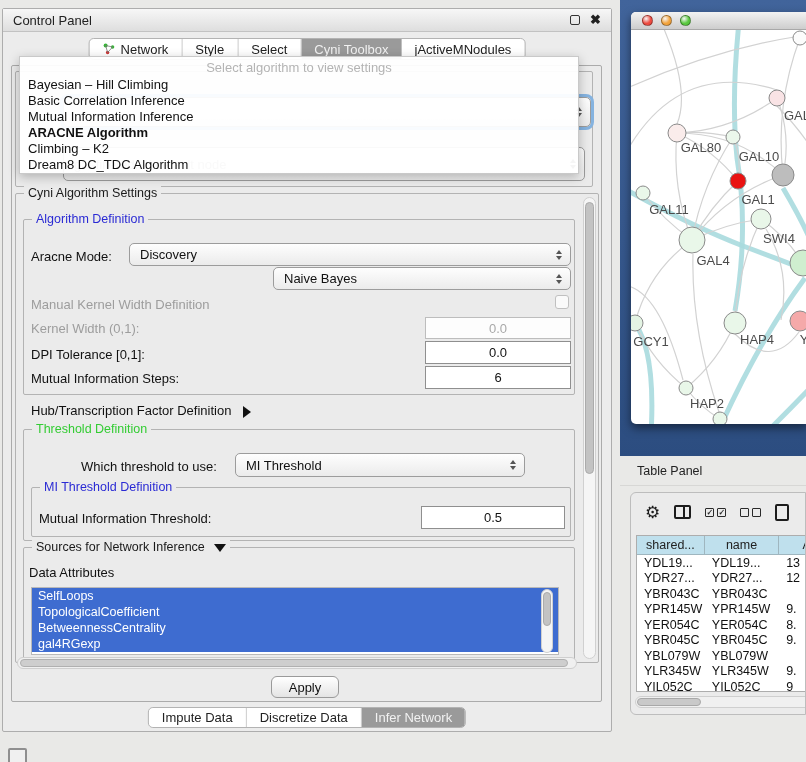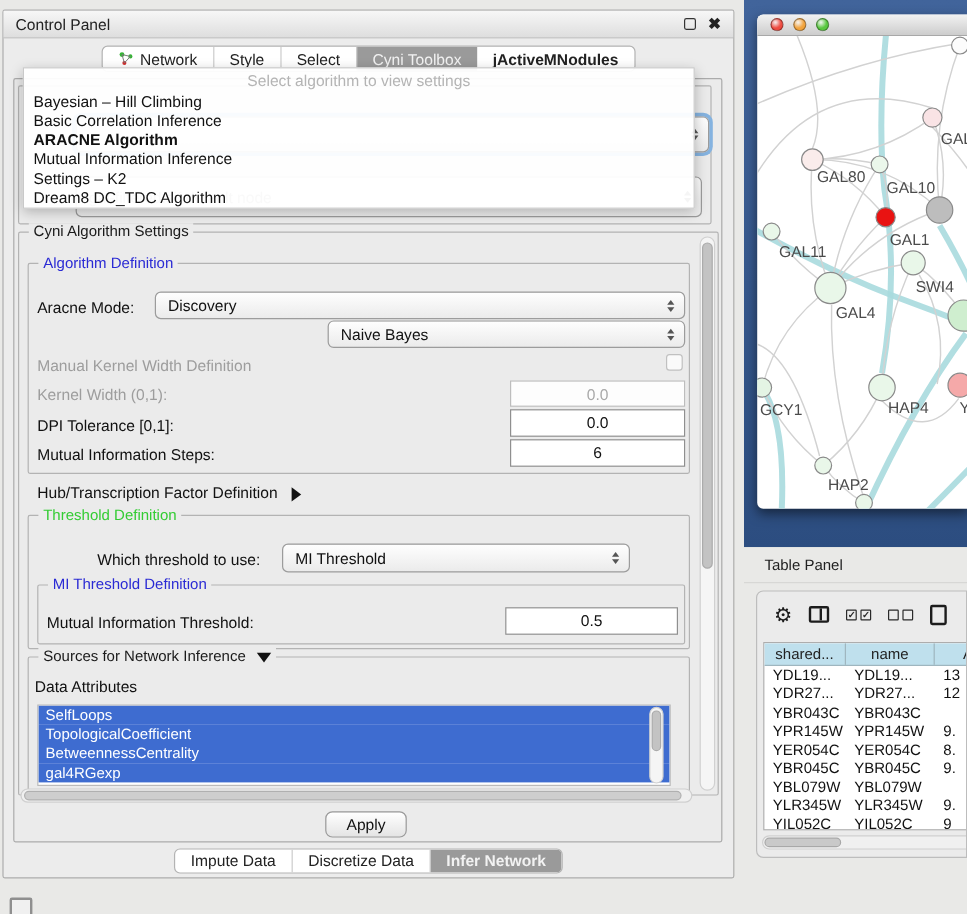--- a/index.html
+++ b/index.html
@@ -15,21 +15,21 @@
   #cp-title { font-size:13px; color:#222; }
   .titlebar-btns { margin-left:auto; display:flex; align-items:center; gap:10px; }
   .float-icon { width:10px; height:10px; border:1.6px solid #333; border-radius:2px; display:inline-block; }
   .close-icon { font-size:13px; font-weight:bold; color:#222; line-height:10px; }
 
   
   #top-tabs { position:absolute; top:29px; left:50%; transform:translateX(-50%);
     display:flex; background:#fff; border:1px solid #b3b3b3; border-radius:5px; height:22px; overflow:hidden; }
   .seg-tab { display:flex; align-items:center; padding:0 13px; font-size:13px; color:#222;
     border-right:1px solid #ccc; white-space:nowrap; }
-  .seg-tab:last-child { border-right:none;font-weight:bold; }
+  .seg-tab:last-child { border-right:none; }
   .seg-tab.selected { background:#9a9a9a; color:#f2f2f2; border-right:none; }
   .net-icon { width:13px; height:12px; margin-right:5px; }
 
   #cp-content { position:absolute; left:8px; top:56px; width:591px; height:637px;
     background:#ebebeb; border:1px solid #ababab; border-radius:2px; }
 
   
   .grp { position:absolute; border:1px solid #b3b3b3; border-radius:2px; }
   .grp-title { position:absolute; top:-8px; left:8px; background:#ebebeb; padding:0 4px;
     font-size:12.5px; white-space:nowrap; }
@@ -177,23 +177,23 @@
         <span class="tri-up"></span>
         <span class="tri-down"></span>
       </span>
   </div>
 
   <div id="algo-popup">
     <div id="algo-placeholder">Select algorithm to view settings</div>
     <div id="algo-list">
         <div class="algo-item">Bayesian – Hill Climbing</div>
         <div class="algo-item">Basic Correlation Inference</div>
+        <div class="algo-item">Mutual Information Inference</div>
         <div class="algo-item selected">ARACNE Algorithm</div>
-        <div class="algo-item">Mutual Information Inference</div>
-        <div class="algo-item">Settings – K2</div>
+        <div class="algo-item">Climbing – K2</div>
         <div class="algo-item">Dream8 DC_TDC Algorithm</div>
       </div>
   </div>
 
   <div class="grp" style="left:12px; top:184px; width:584px; height:470px;">
     <span class="grp-title">Cyni Algorithm Settings</span>
   </div>
   <div class="vscroll" style="left:580px; top:188px; height:462px;">
     <div class="vthumb" style="top:4px; height:272px;"></div>
   </div>

